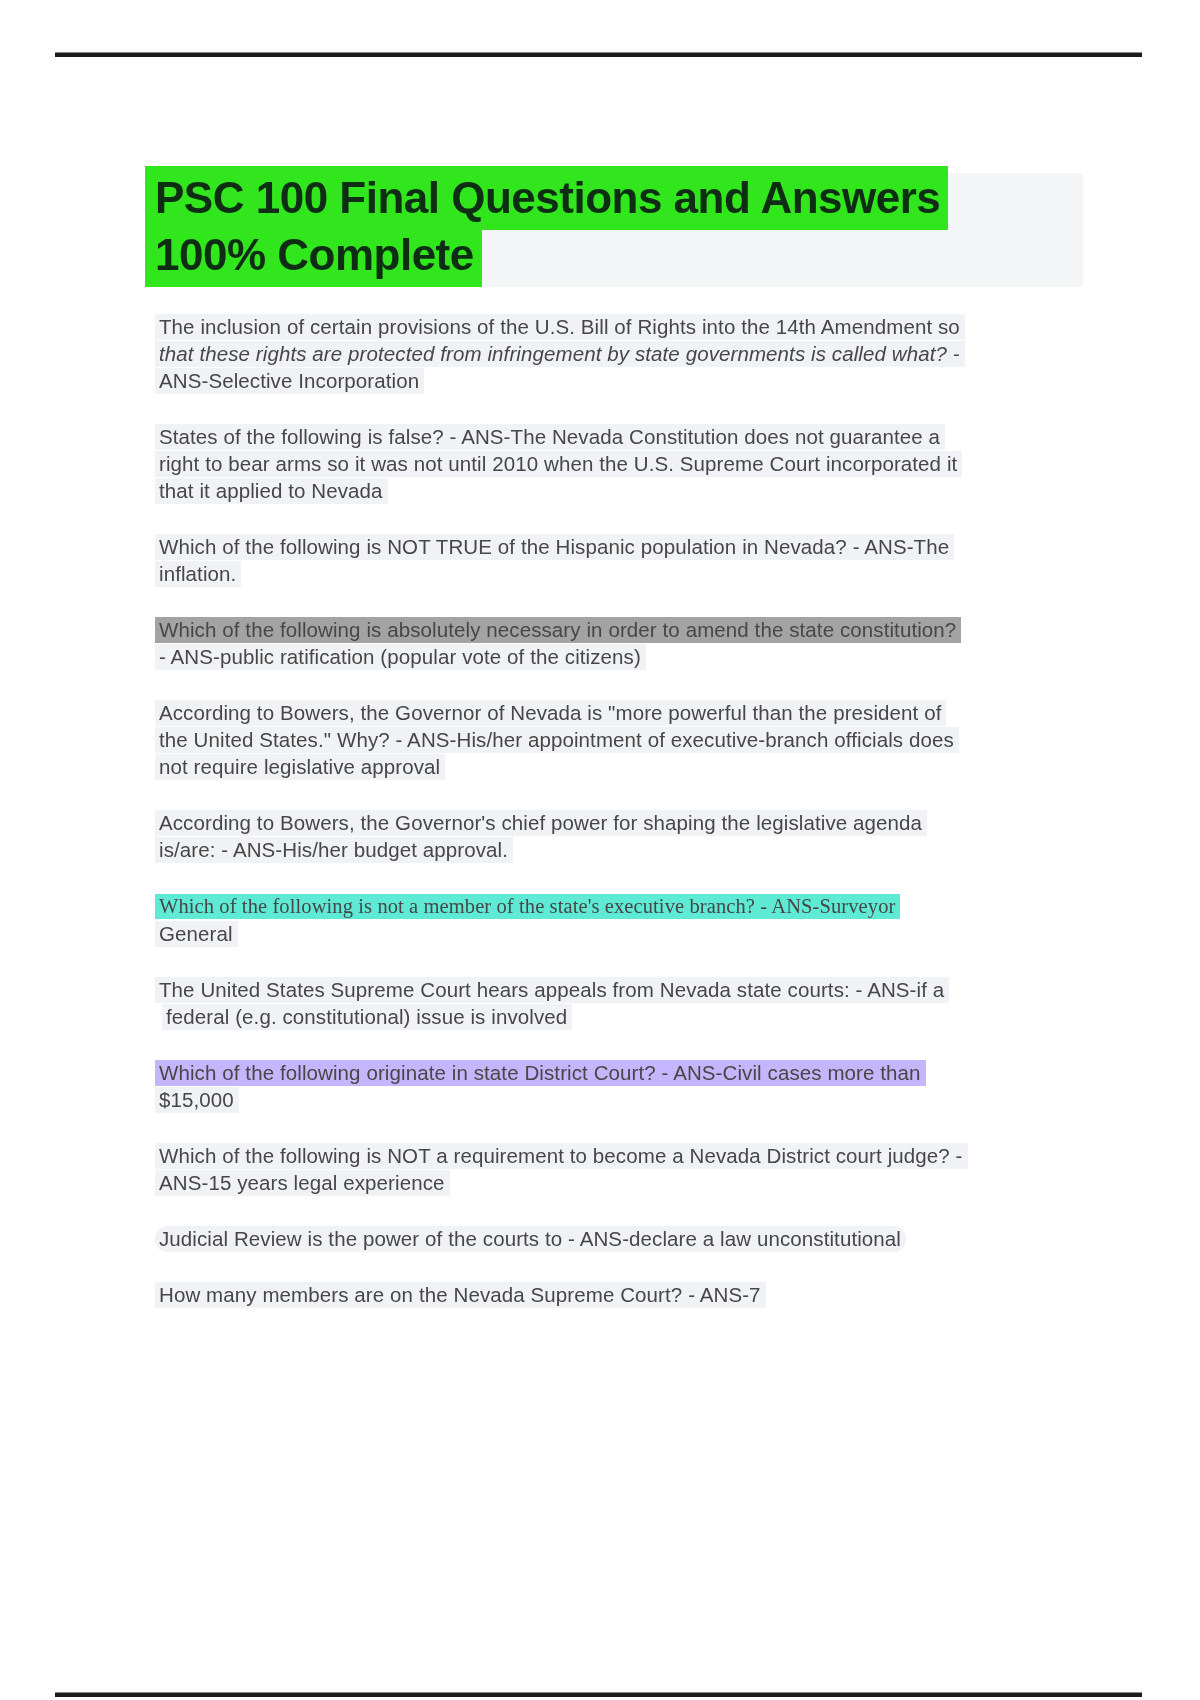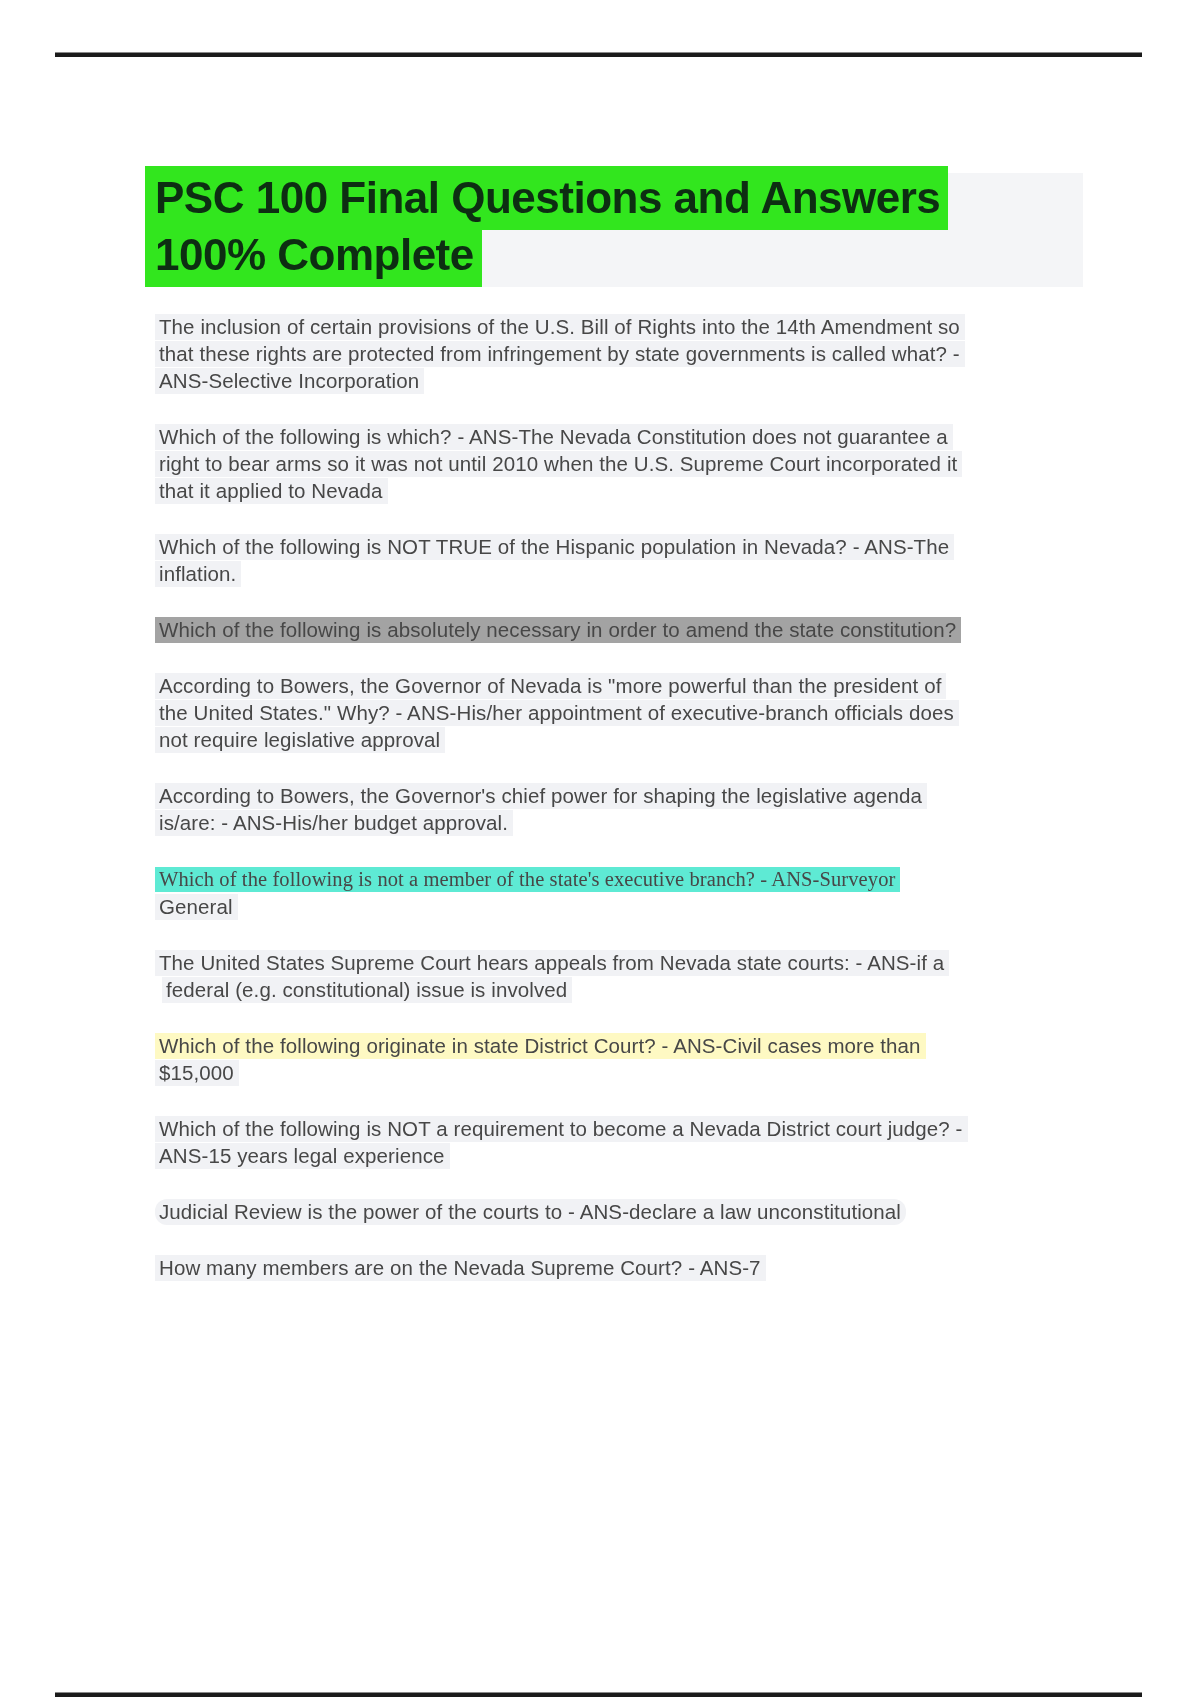--- a/index.html
+++ b/index.html
@@ -82,54 +82,55 @@
   <div class="title-backdrop" style="background: rgb(244, 245, 247);"></div>
 
   <div class="title-block">
     <div class="title-line"><span class="title-hl" style="background: rgb(50, 230, 30); color: rgb(13, 46, 18);">PSC 100 Final Questions and Answers</span></div>
     <div class="title-line"><span class="title-hl" style="background: rgb(50, 230, 30); color: rgb(13, 46, 18);">100% Complete</span></div>
   </div>
 
   <div class="content" id="qa-content" style="color: rgb(71, 71, 71);">
       <p class="qa-para">
         <span class="qa-line"><span class="qa-line-text" style="background: rgb(241, 242, 245);">The inclusion of certain provisions of the U.S. Bill of Rights into the 14th Amendment so</span></span>
-        <span class="qa-line"><span class="qa-line-text" style="background: rgb(241, 242, 245);">that these rights are protected from infringement by state governments is called what? -</span></span>
+        <span class="qa-line"><span class="qa-line-text" style="background: rgb(241, 242, 245); font-style: italic;">that these rights are protected from infringement by state governments is called what? -</span></span>
         <span class="qa-line"><span class="qa-line-text" style="background: rgb(241, 242, 245);">ANS-Selective Incorporation</span></span>
       </p>
       <p class="qa-para">
-        <span class="qa-line"><span class="qa-line-text" style="background: rgb(241, 242, 245);">Which of the following is which? - ANS-The Nevada Constitution does not guarantee a</span></span>
+        <span class="qa-line"><span class="qa-line-text" style="background: rgb(241, 242, 245);">States of the following is false? - ANS-The Nevada Constitution does not guarantee a</span></span>
         <span class="qa-line"><span class="qa-line-text" style="background: rgb(241, 242, 245);">right to bear arms so it was not until 2010 when the U.S. Supreme Court incorporated it</span></span>
         <span class="qa-line"><span class="qa-line-text" style="background: rgb(241, 242, 245);">that it applied to Nevada</span></span>
       </p>
       <p class="qa-para">
         <span class="qa-line"><span class="qa-line-text" style="background: rgb(241, 242, 245);">Which of the following is NOT TRUE of the Hispanic population in Nevada? - ANS-The</span></span>
         <span class="qa-line"><span class="qa-line-text" style="background: rgb(241, 242, 245);">inflation.</span></span>
       </p>
       <p class="qa-para">
         <span class="qa-line"><span class="qa-line-text" style="background: #a3a3a3;">Which of the following is absolutely necessary in order to amend the state constitution?</span></span>
+        <span class="qa-line"><span class="qa-line-text" style="background: rgb(241, 242, 245);">- ANS-public ratification (popular vote of the citizens)</span></span>
       </p>
       <p class="qa-para">
         <span class="qa-line"><span class="qa-line-text" style="background: rgb(241, 242, 245);">According to Bowers, the Governor of Nevada is "more powerful than the president of</span></span>
         <span class="qa-line"><span class="qa-line-text" style="background: rgb(241, 242, 245);">the United States." Why? - ANS-His/her appointment of executive-branch officials does</span></span>
         <span class="qa-line"><span class="qa-line-text" style="background: rgb(241, 242, 245);">not require legislative approval</span></span>
       </p>
       <p class="qa-para">
         <span class="qa-line"><span class="qa-line-text" style="background: rgb(241, 242, 245);">According to Bowers, the Governor's chief power for shaping the legislative agenda</span></span>
         <span class="qa-line"><span class="qa-line-text" style="background: rgb(241, 242, 245);">is/are: - ANS-His/her budget approval.</span></span>
       </p>
       <p class="qa-para">
         <span class="qa-line"><span class="qa-line-text" style="background: #5eead4; font-family: Liberation Serif, serif;">Which of the following is not a member of the state's executive branch? - ANS-Surveyor</span></span>
         <span class="qa-line"><span class="qa-line-text" style="background: rgb(241, 242, 245);">General</span></span>
       </p>
       <p class="qa-para">
         <span class="qa-line"><span class="qa-line-text" style="background: rgb(241, 242, 245);">The United States Supreme Court hears appeals from Nevada state courts: - ANS-if a</span></span>
         <span class="qa-line"><span class="qa-line-text" style="background: rgb(241, 242, 245); margin-left: 7px;">federal (e.g. constitutional) issue is involved</span></span>
       </p>
       <p class="qa-para">
-        <span class="qa-line"><span class="qa-line-text" style="background: #fef9c3;">Which of the following originate in state District Court? - ANS-Civil cases more than</span></span>
+        <span class="qa-line"><span class="qa-line-text" style="background: #c4b5fd;">Which of the following originate in state District Court? - ANS-Civil cases more than</span></span>
         <span class="qa-line"><span class="qa-line-text" style="background: rgb(241, 242, 245);">$15,000</span></span>
       </p>
       <p class="qa-para">
         <span class="qa-line"><span class="qa-line-text" style="background: rgb(241, 242, 245);">Which of the following is NOT a requirement to become a Nevada District court judge? -</span></span>
         <span class="qa-line"><span class="qa-line-text" style="background: rgb(241, 242, 245);">ANS-15 years legal experience</span></span>
       </p>
       <p class="qa-para">
         <span class="qa-line"><span class="qa-line-text" style="background: rgb(241, 242, 245); border-radius: 12px;">Judicial Review is the power of the courts to - ANS-declare a law unconstitutional</span></span>
       </p>
       <p class="qa-para">

